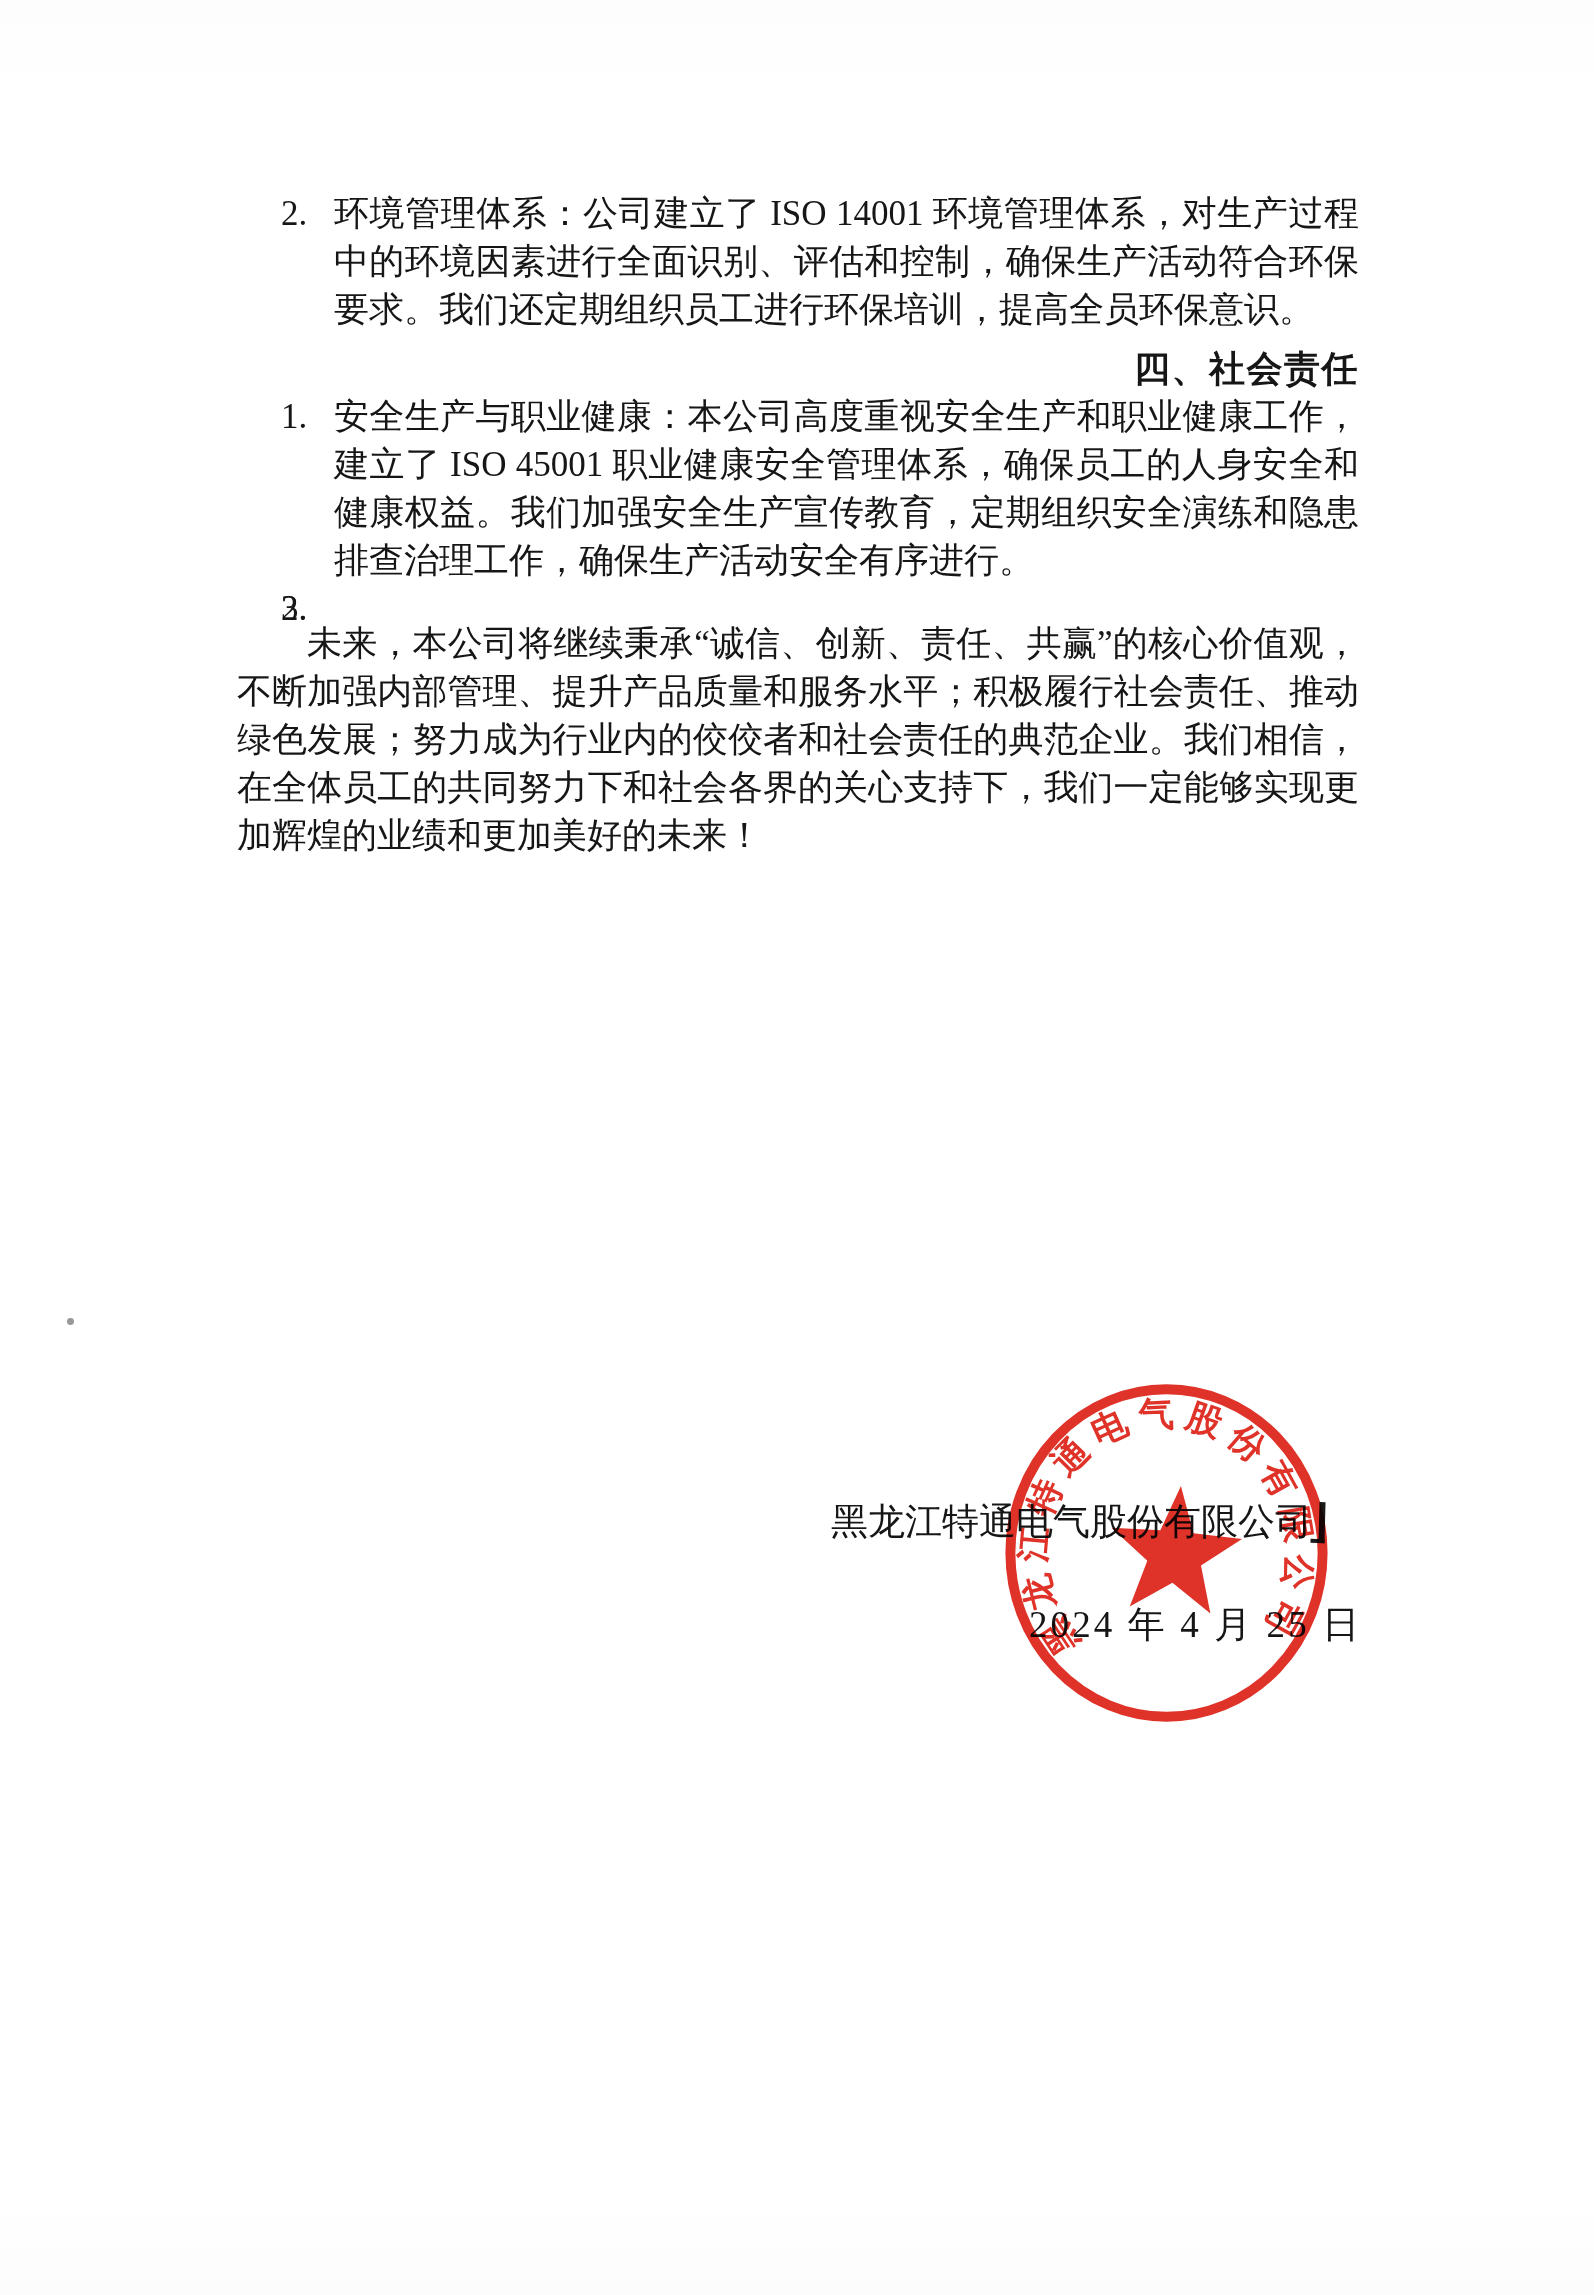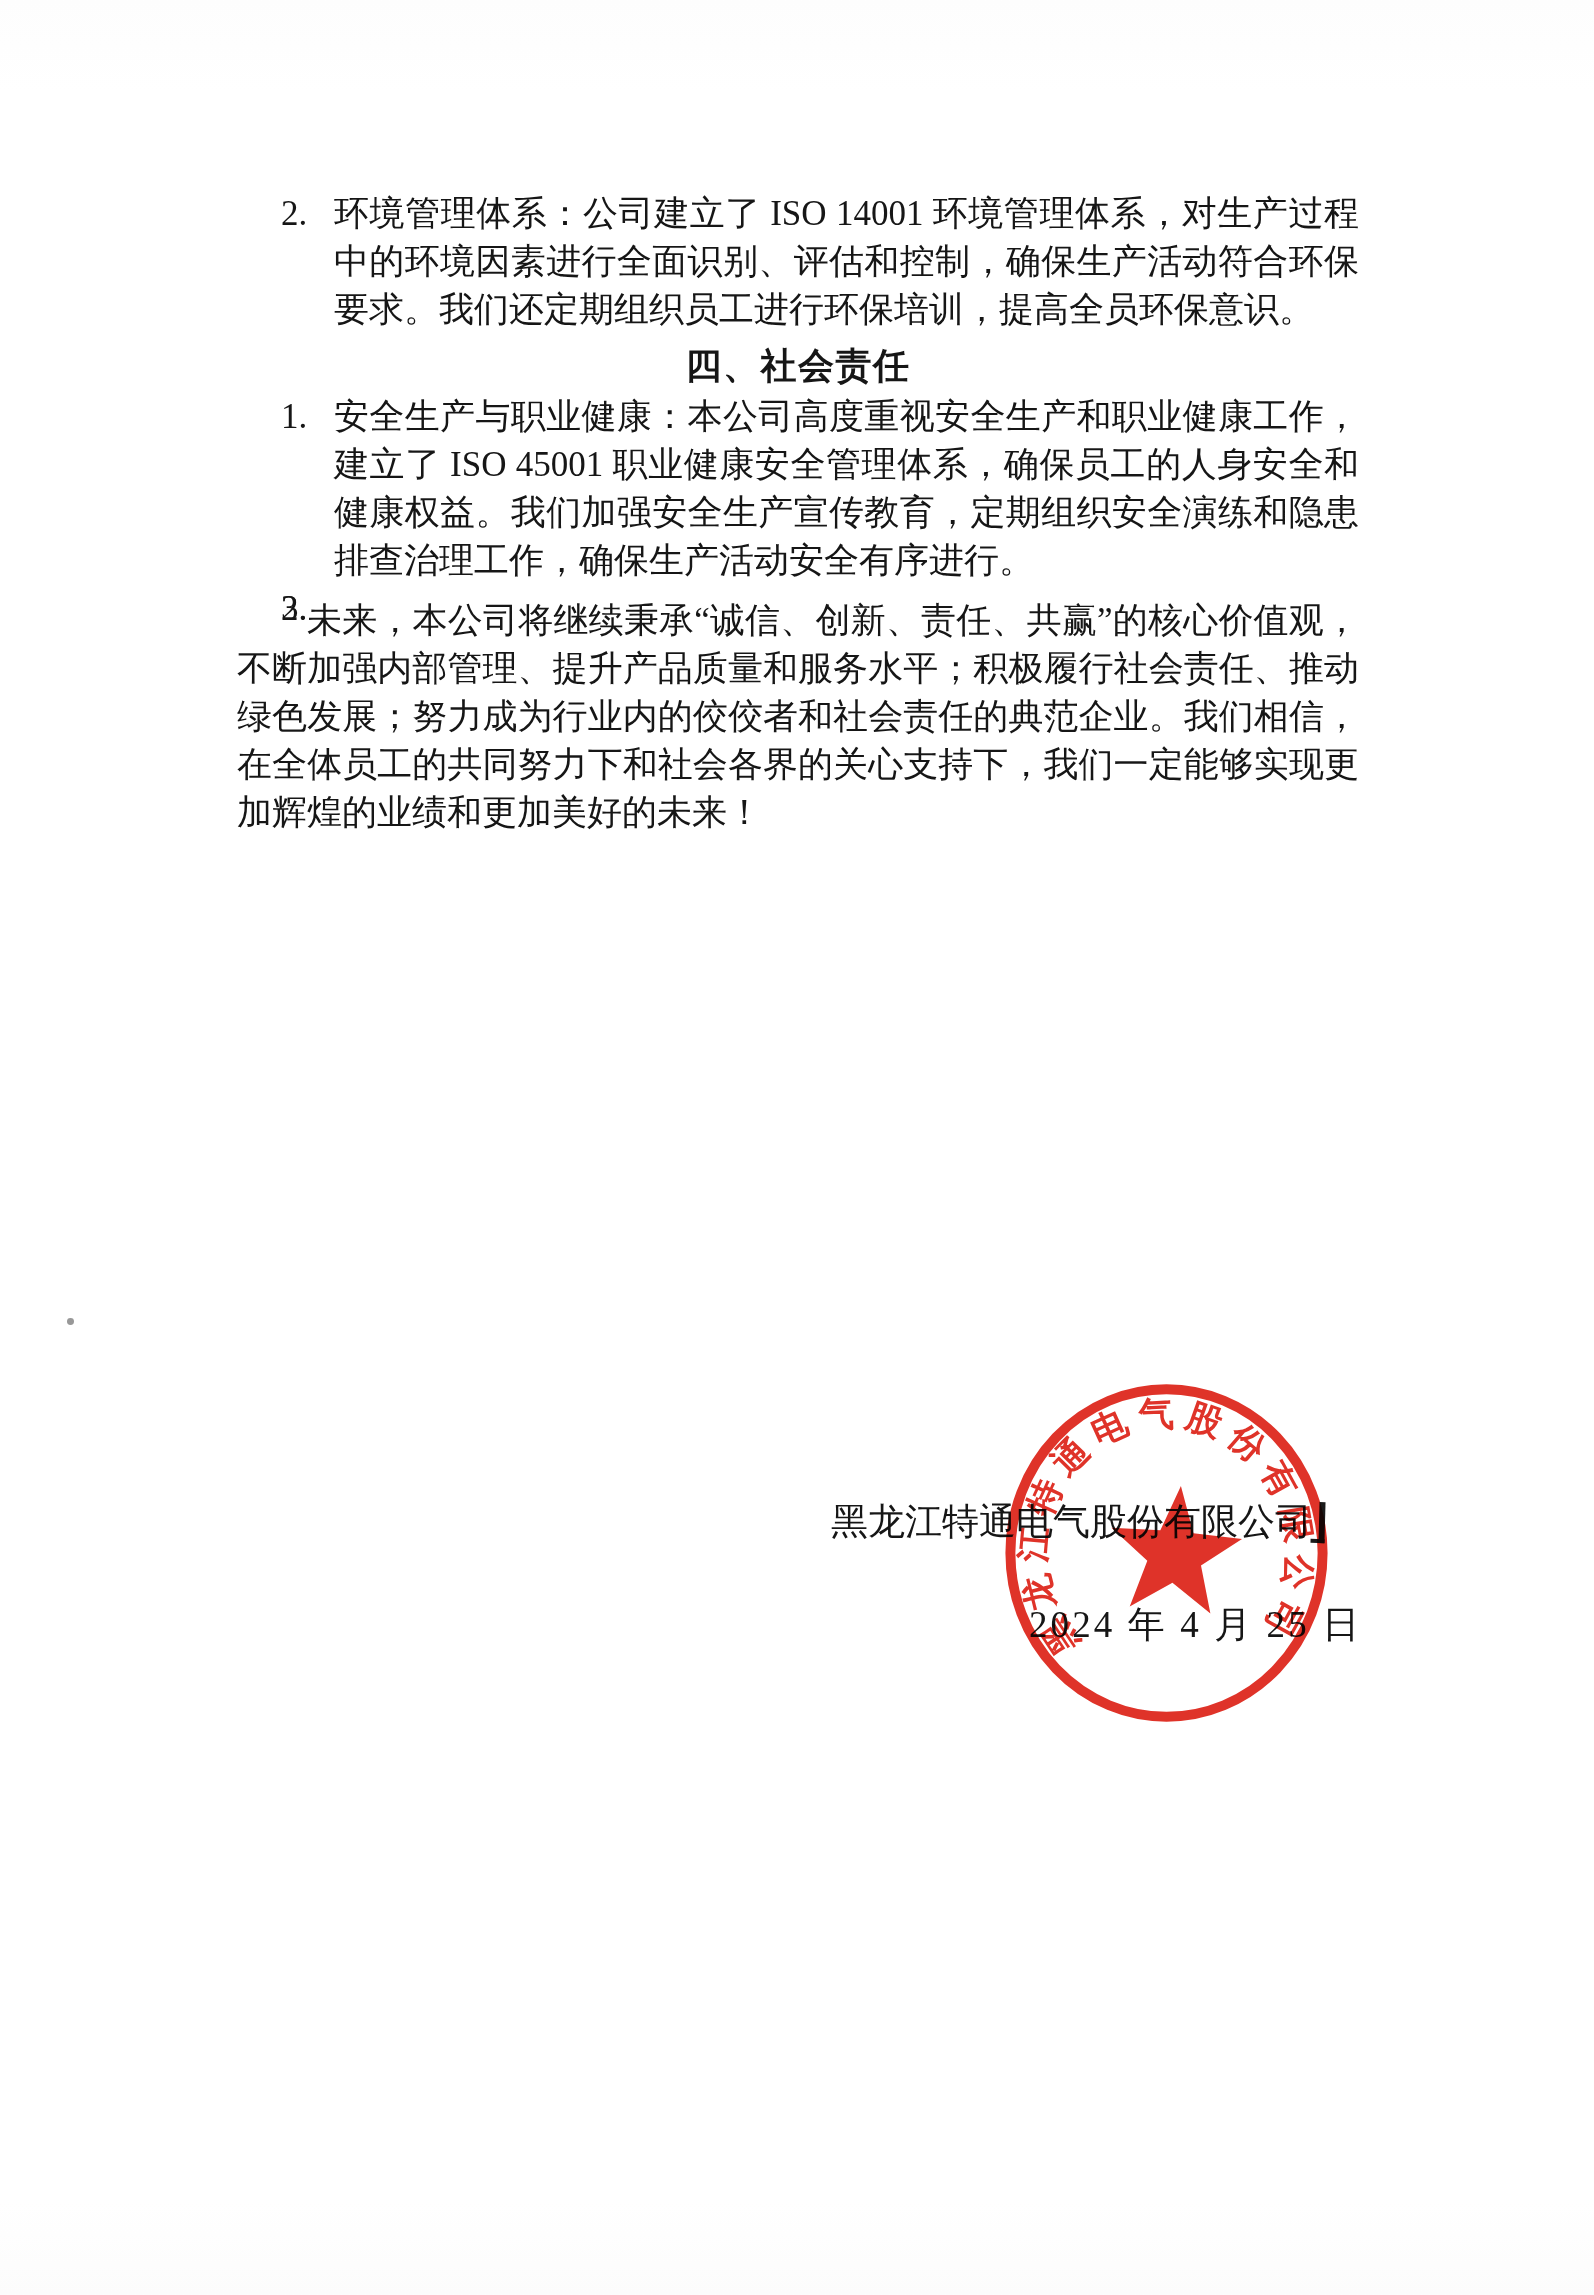--- a/index.html
+++ b/index.html
@@ -22,29 +22,29 @@
   .olist{margin:0;padding:0;list-style:none;}
   .olist .li{
     position:relative;
     padding-left:97px;
   }
   .li .num{
     position:absolute;left:44px;top:0;
     font-family:"Liberation Serif","DejaVu Serif",serif;
   }
   .sec-heading{
-    font-family:Liberation Mono, monospace;
+    font-family:Liberation Serif, serif;
     font-weight:700;
     font-size:36px;line-height:48px;
     margin:10.7px 0 0 0;
-    text-align:center;
+    text-align:right;
     letter-spacing:1.5px;
   }
   .para{
-    margin:12px 0 0 0;
+    margin:35px 0 0 0;
     text-indent:2em;
   }
   .signature{
     position:absolute;left:237px;top:1500px;width:1122px;
     text-align:left;
   }
   .company-line{
     position:absolute;left:594px;top:0;
     font-size:37px;line-height:43px;white-space:nowrap;
     letter-spacing:0px;

